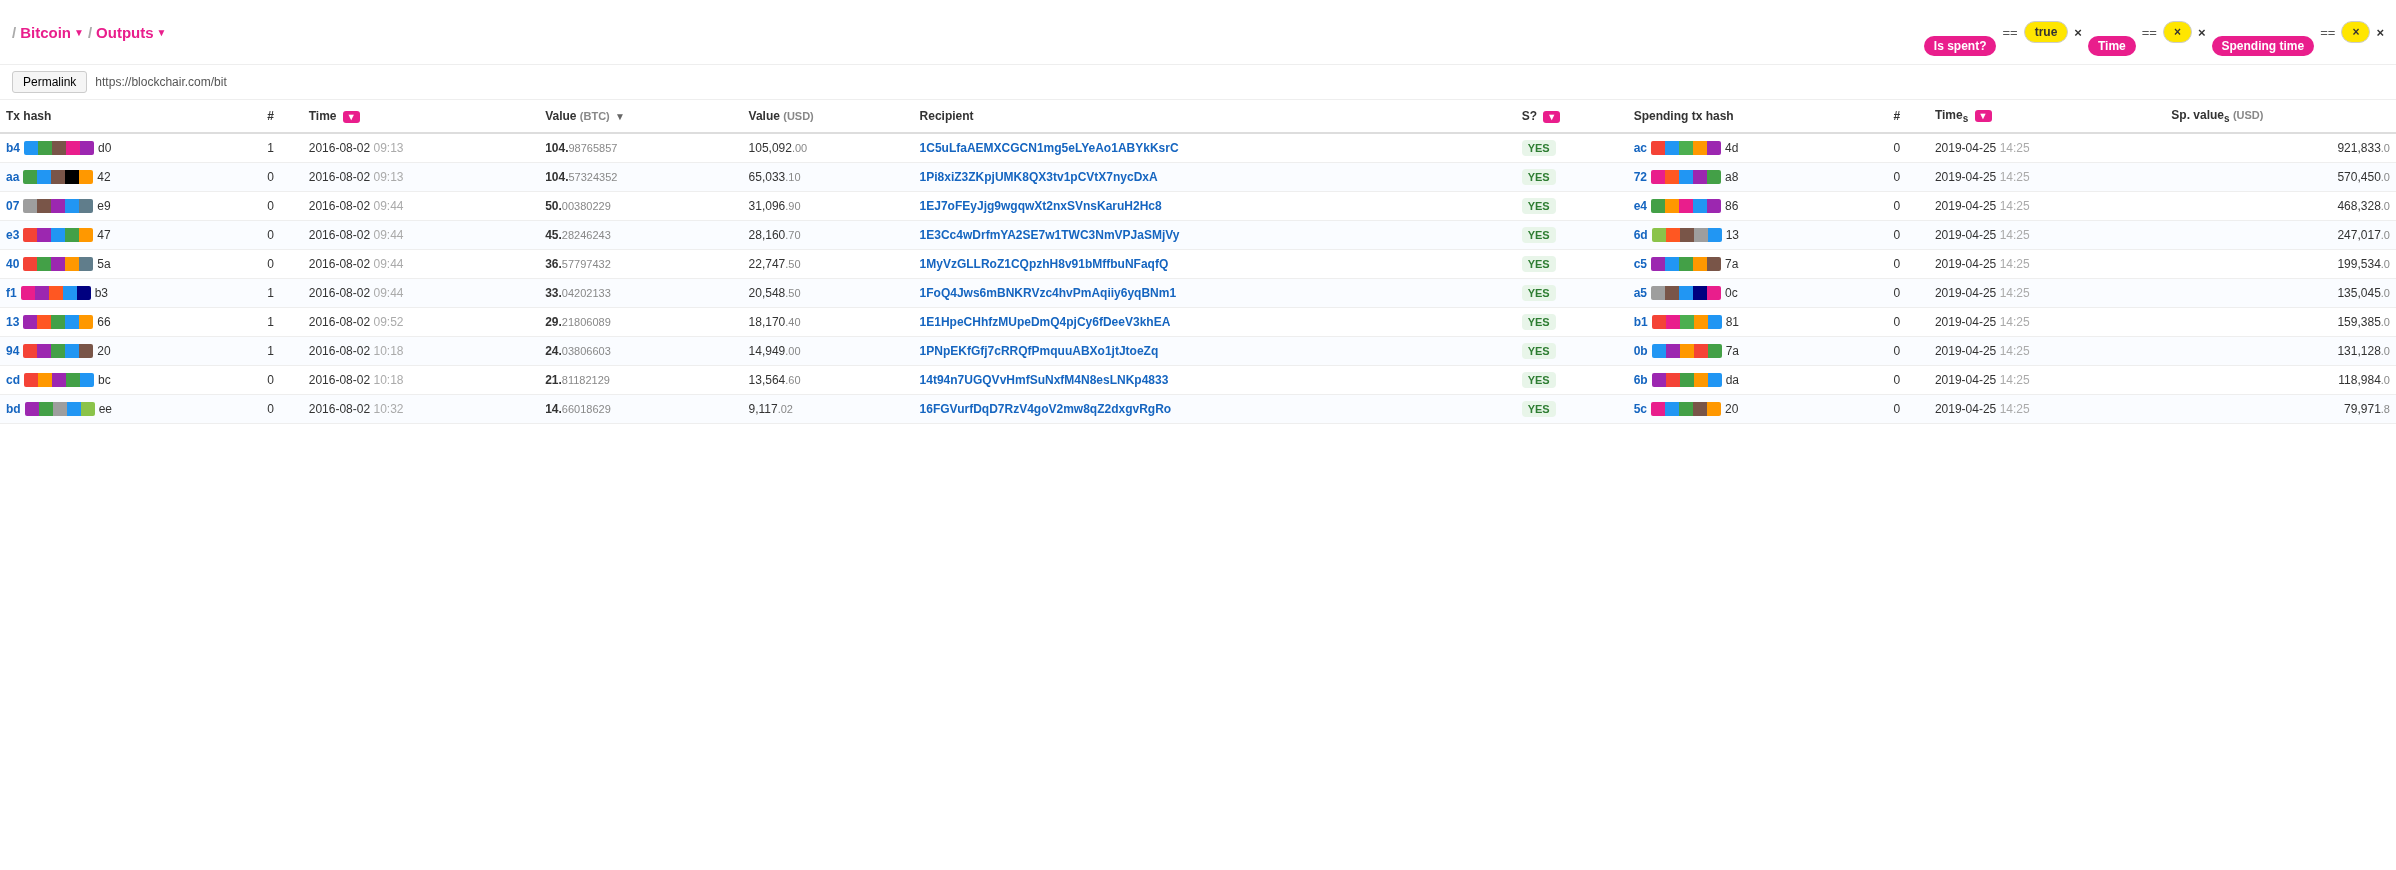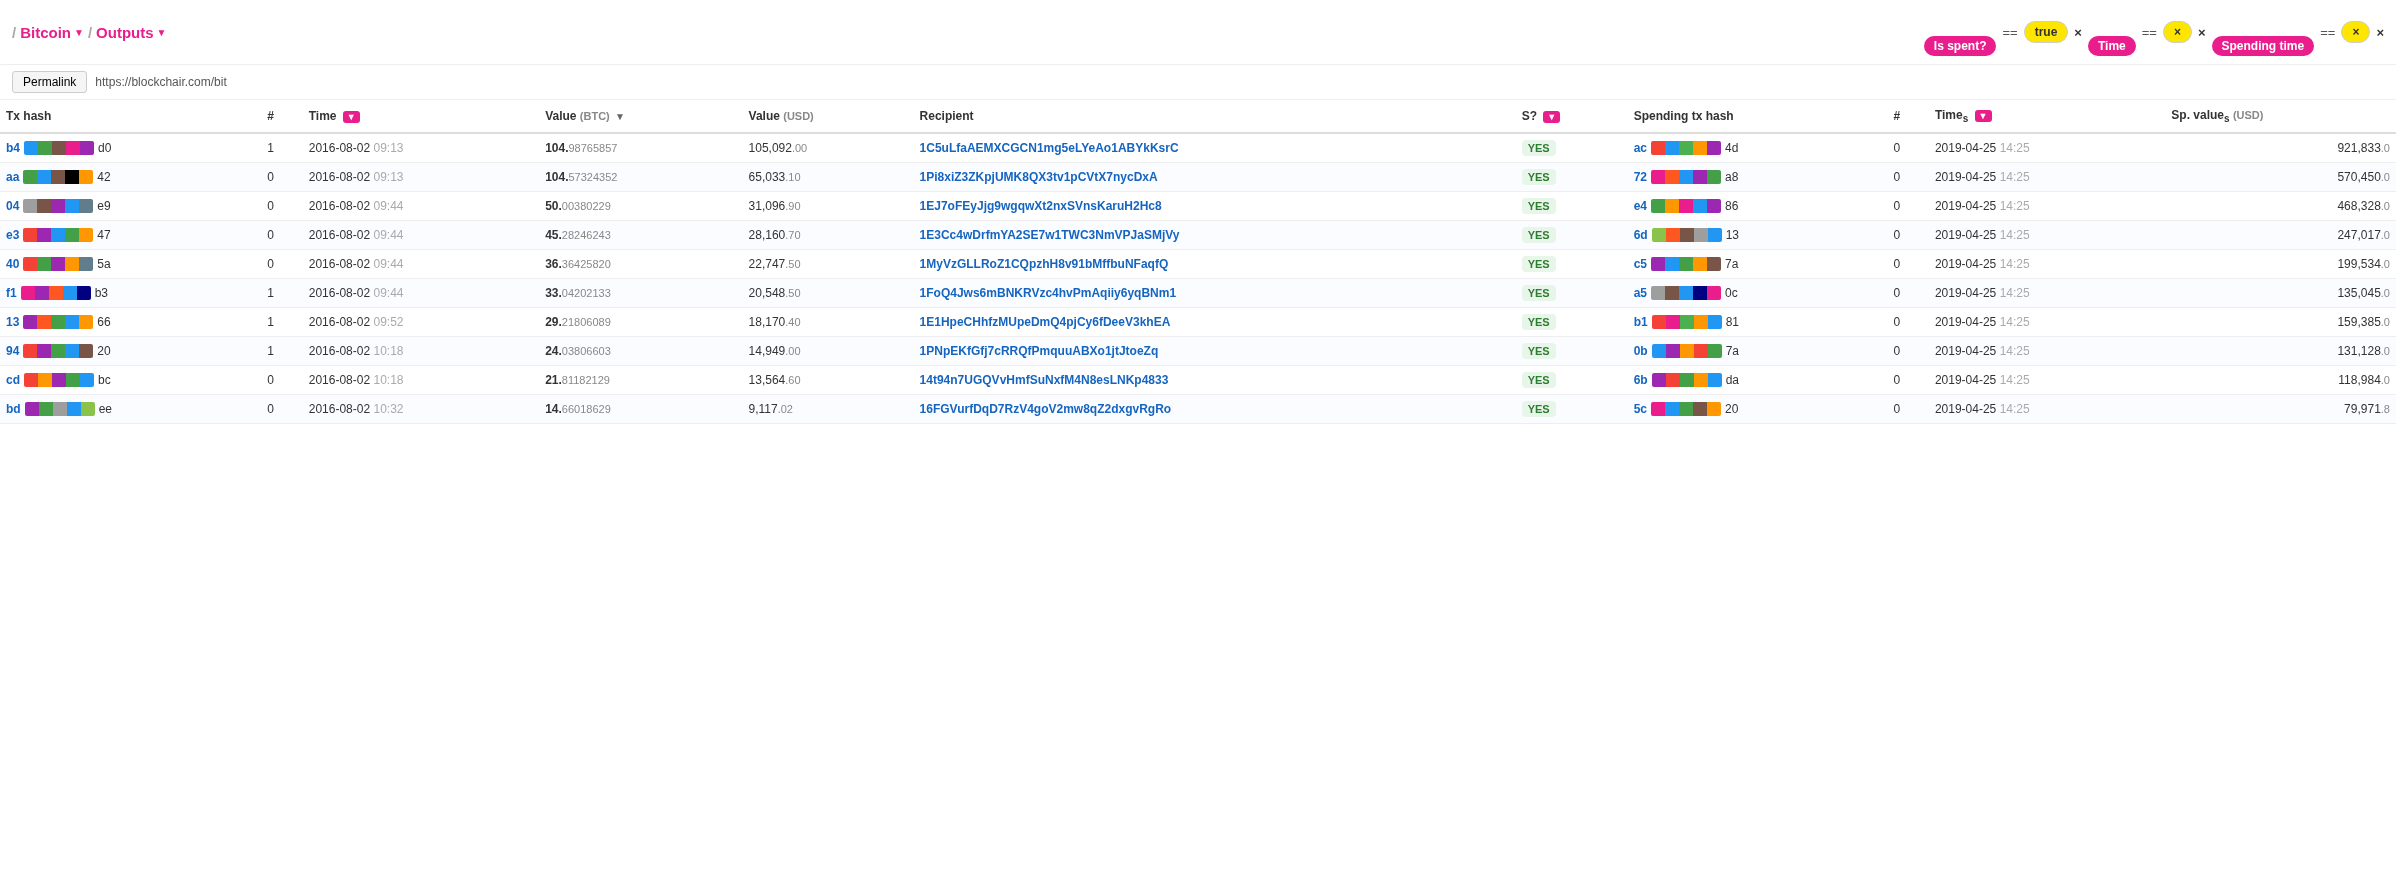--- a/index.html
+++ b/index.html
@@ -293,21 +293,21 @@
     <span class="hash-end">a8</span>
   </div>
           </td>
           <td>0</td>
           <td><span>2019-04-25</span> <span style="color:#aaa">14:25</span></td>
           <td class="sp-value"><span class="num-main">570,450</span><span class="num-small">.0</span></td>
         </tr>
         <tr>
           <td>
             <div class="tx-hash-cell">
-    <a class="link-blue hash-start">04</a>
+    <a class="link-blue hash-start">07</a>
     <span class="color-block" style="width:70px;">
                 <span style="width:14px;background:#9e9e9e;"></span>
                 <span style="width:14px;background:#795548;"></span>
                 <span style="width:14px;background:#9c27b0;"></span>
                 <span style="width:14px;background:#2196f3;"></span>
                 <span style="width:14px;background:#607d8b;"></span>
               </span>
     <span class="hash-end">e9</span>
   </div>
           </td>
@@ -380,21 +380,21 @@
                 <span style="width:14px;background:#43a047;"></span>
                 <span style="width:14px;background:#9c27b0;"></span>
                 <span style="width:14px;background:#ff9800;"></span>
                 <span style="width:14px;background:#607d8b;"></span>
               </span>
     <span class="hash-end">5a</span>
   </div>
           </td>
           <td>0</td>
           <td><span>2016-08-02</span> <span style="color:#aaa">09:44</span></td>
-          <td><span class="val-btc"><span class="main">36.</span><span class="small">36425820</span></span></td>
+          <td><span class="val-btc"><span class="main">36.</span><span class="small">57797432</span></span></td>
           <td><span class="num-main">22,747</span><span class="num-small">.50</span></td>
           <td><a class="link-blue">1MyVzGLLRoZ1CQpzhH8v91bMffbuNFaqfQ</a></td>
           <td><span class="badge-yes">YES</span></td>
           <td>
             <div class="tx-hash-cell">
     <a class="link-blue hash-start">c5</a>
     <span class="color-block" style="width:70px;">
                 <span style="width:14px;background:#9c27b0;"></span>
                 <span style="width:14px;background:#2196f3;"></span>
                 <span style="width:14px;background:#43a047;"></span>

